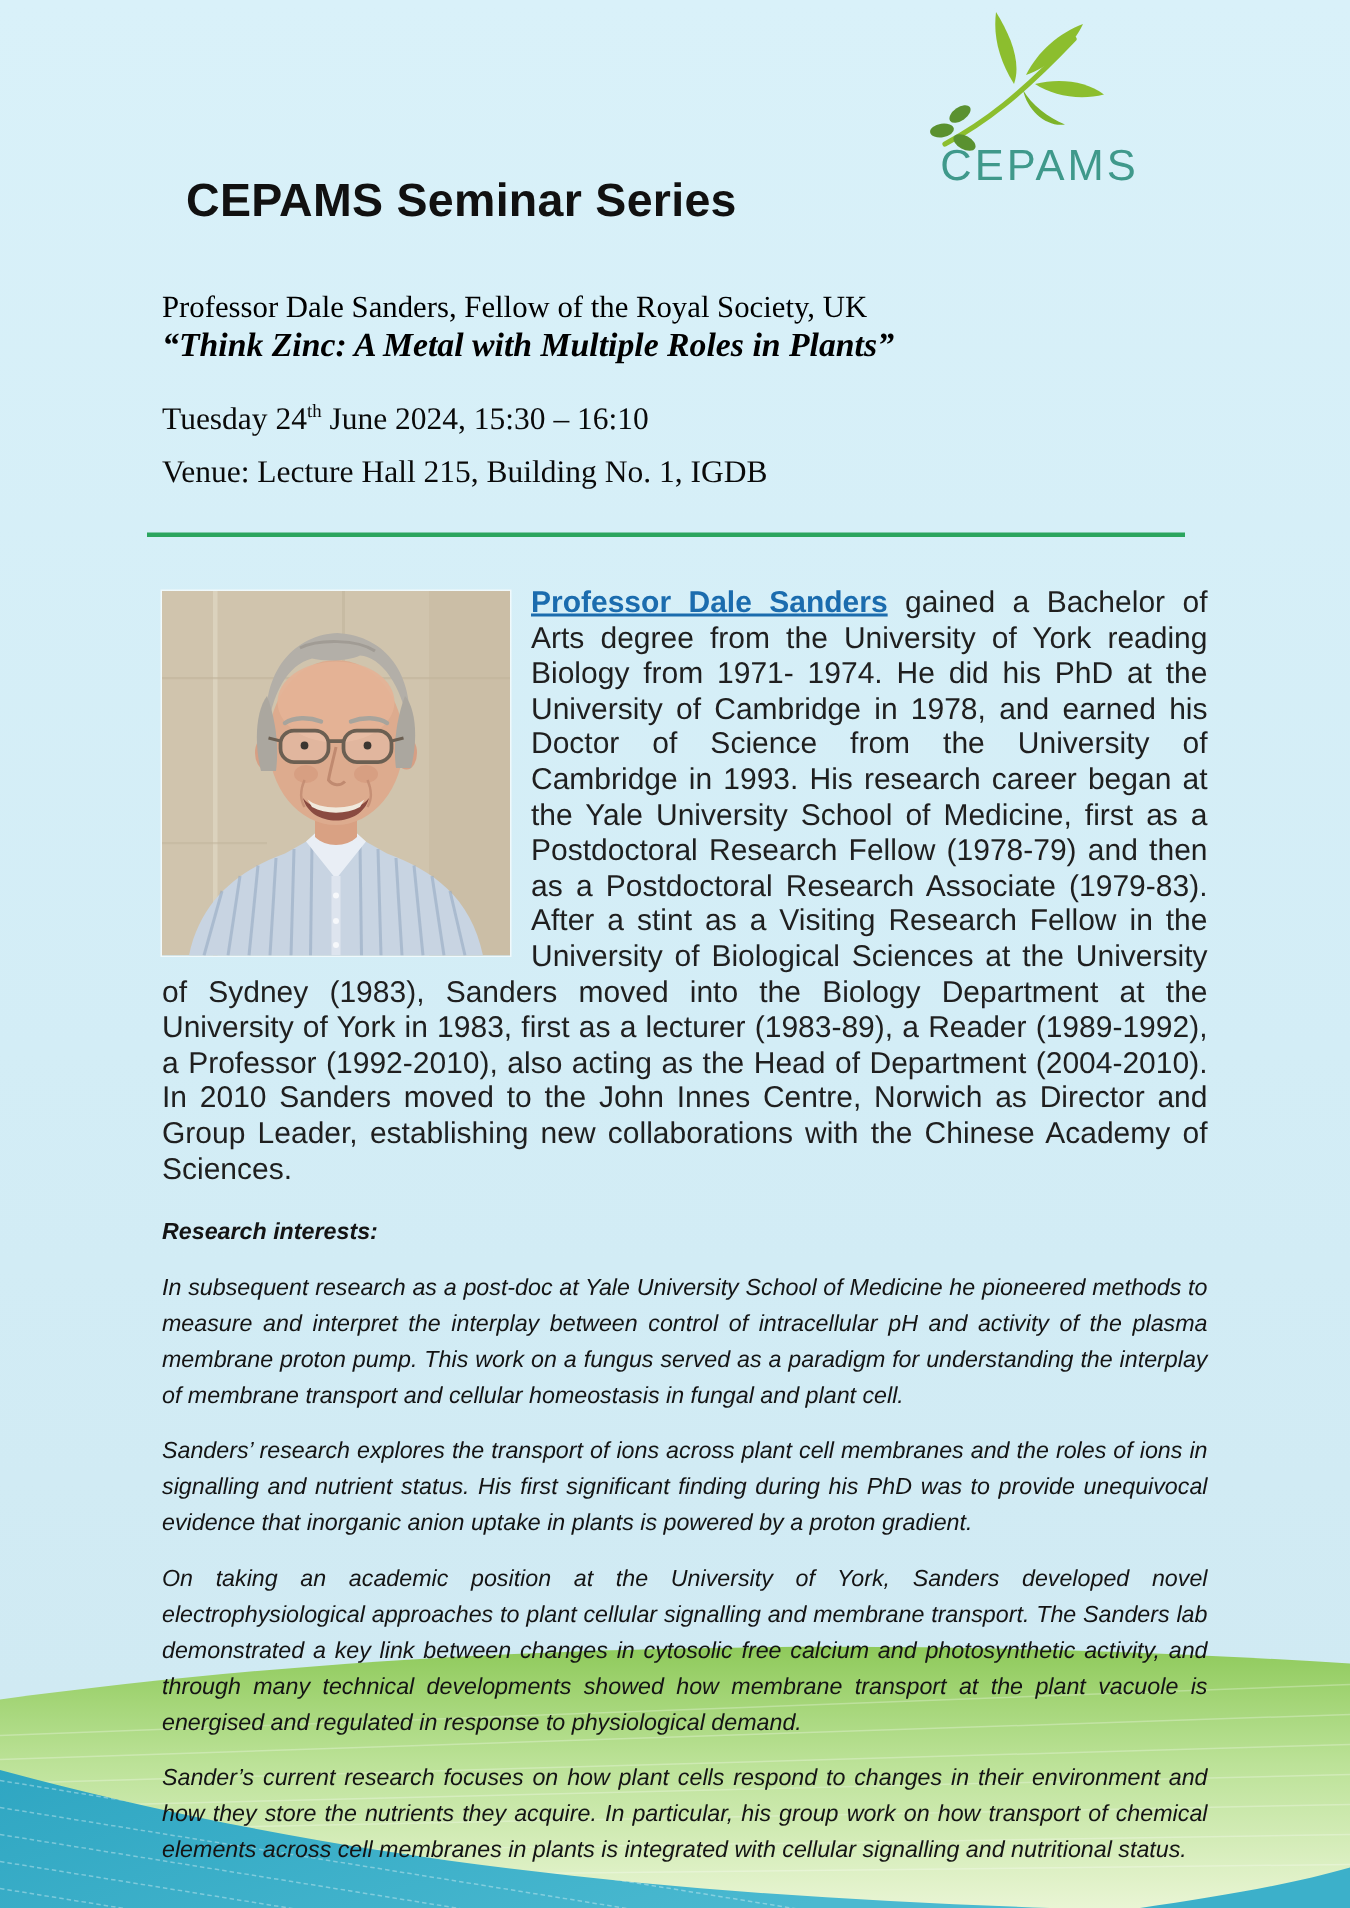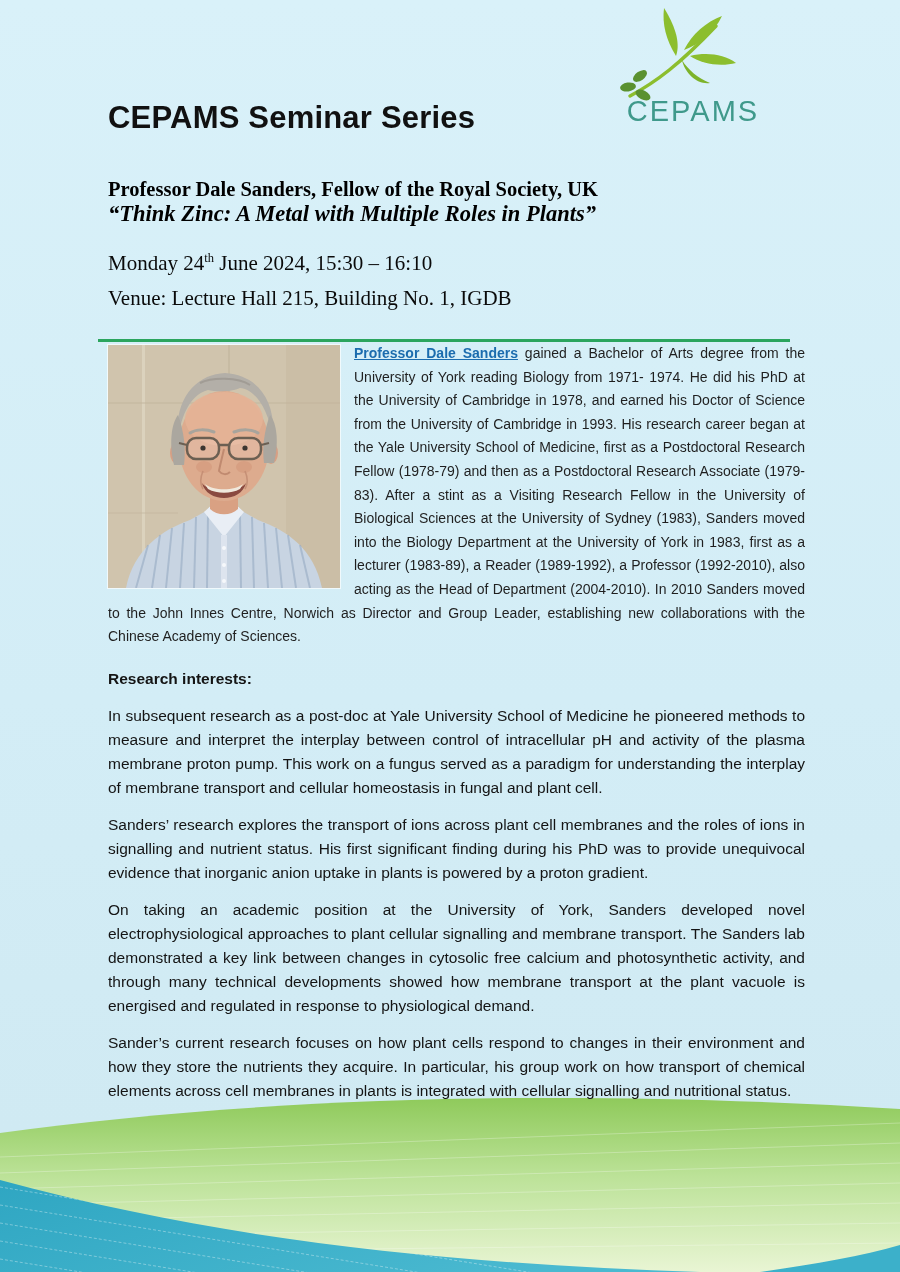--- a/index.html
+++ b/index.html
@@ -15,40 +15,40 @@
   }
   .waves{position:absolute;left:0;bottom:0;z-index:0;display:block;}
   .logo{position:absolute;top:6px;left:612px;width:162px;text-align:center;z-index:2;}
   .logo-graphic{display:block;margin:0 auto;}
   .logo-word{
     font-size:29px;letter-spacing:2px;color:#3f998b;
     font-weight:400;margin-top:-6px;
   }
   .content{position:relative;z-index:1;padding:0 95px 0 108px;}
   .title{
-    margin:0;padding-top:100px;
+    margin:16px;padding-top:100px;
     font-size:31px;font-weight:700;letter-spacing:.2px;color:#111;
   }
   .serif{font-family:"Liberation Serif",serif;}
-  .speaker{margin-top:42px;font-size:20.5px;font-weight:700;color:#000;}
+  .speaker{margin-top:42px;font-size:20.5px;font-weight:400;color:#000;}
   .talk{font-size:22.5px;font-weight:700;font-style:italic;color:#000;}
   .datetime{margin-top:24px;font-size:21px;color:#0a0a0a;}
   .datetime sup{font-size:12.5px;line-height:0;}
   .venue{margin-top:10px;font-size:21px;color:#0a0a0a;}
   .divider{border:0;height:3px;background:#2ba55e;width:692px;margin:28px 0 0 -10px;}
-  .bio{font-size:14px;line-height:23.6px;text-align:justify;color:#1f1f1f;}
+  .bio{margin-top:33px;font-size:20px;line-height:23.6px;text-align:justify;color:#1f1f1f;}
   .photo{
     float:left;width:232px;height:243px;margin:3px 14px 6px 0;
     box-shadow:0 0 0 1px rgba(255,255,255,.65);
   }
   .photo svg{display:block;}
   .speaker-link{color:#1b6cae;font-weight:700;text-decoration:underline;cursor:pointer;}
   .research{margin-top:18px;font-size:15.5px;line-height:24px;}
   .research-heading{margin:0 0 5px 0;font-size:15.5px;font-weight:700;color:#1a1a1a;}
-  .research p{margin:0 0 13px 0;text-align:justify;color:#141414;}
+  .research p{margin:0 0 13px 0;text-align:justify;color:#141414;font-style:italic;}
   .research p:last-child{margin-bottom:16px;}
 </style>
 </head>
 <body>
 
 <div class="page">
 
   <svg class="waves" width="900" height="185" viewBox="0 0 900 185" aria-hidden="true">
     <defs>
       <linearGradient id="gGreen" x1="0" y1="0" x2="0" y2="1">
@@ -106,21 +106,21 @@
   </div>
 
   <div class="content">
 
     <h1 class="title">CEPAMS Seminar Series</h1>
 
     <div class="serif speaker">Professor Dale Sanders, Fellow of the Royal Society, UK</div>
 
     <div class="serif talk">“Think Zinc: A Metal with Multiple Roles in Plants”</div>
 
-    <div class="serif datetime"><span>Monday 24</span><sup>th</sup><span> June 2024, 15:30 – 16:10</span></div>
+    <div class="serif datetime"><span>Tuesday 24</span><sup>th</sup><span> June 2024, 15:30 – 16:10</span></div>
 
     <div class="serif venue">Venue: Lecture Hall 215, Building No. 1, IGDB</div>
 
     <hr class="divider">
 
     <div class="bio">
 
       <span class="photo">
         <svg width="232" height="243" viewBox="0 0 232 243" aria-hidden="true">
 

